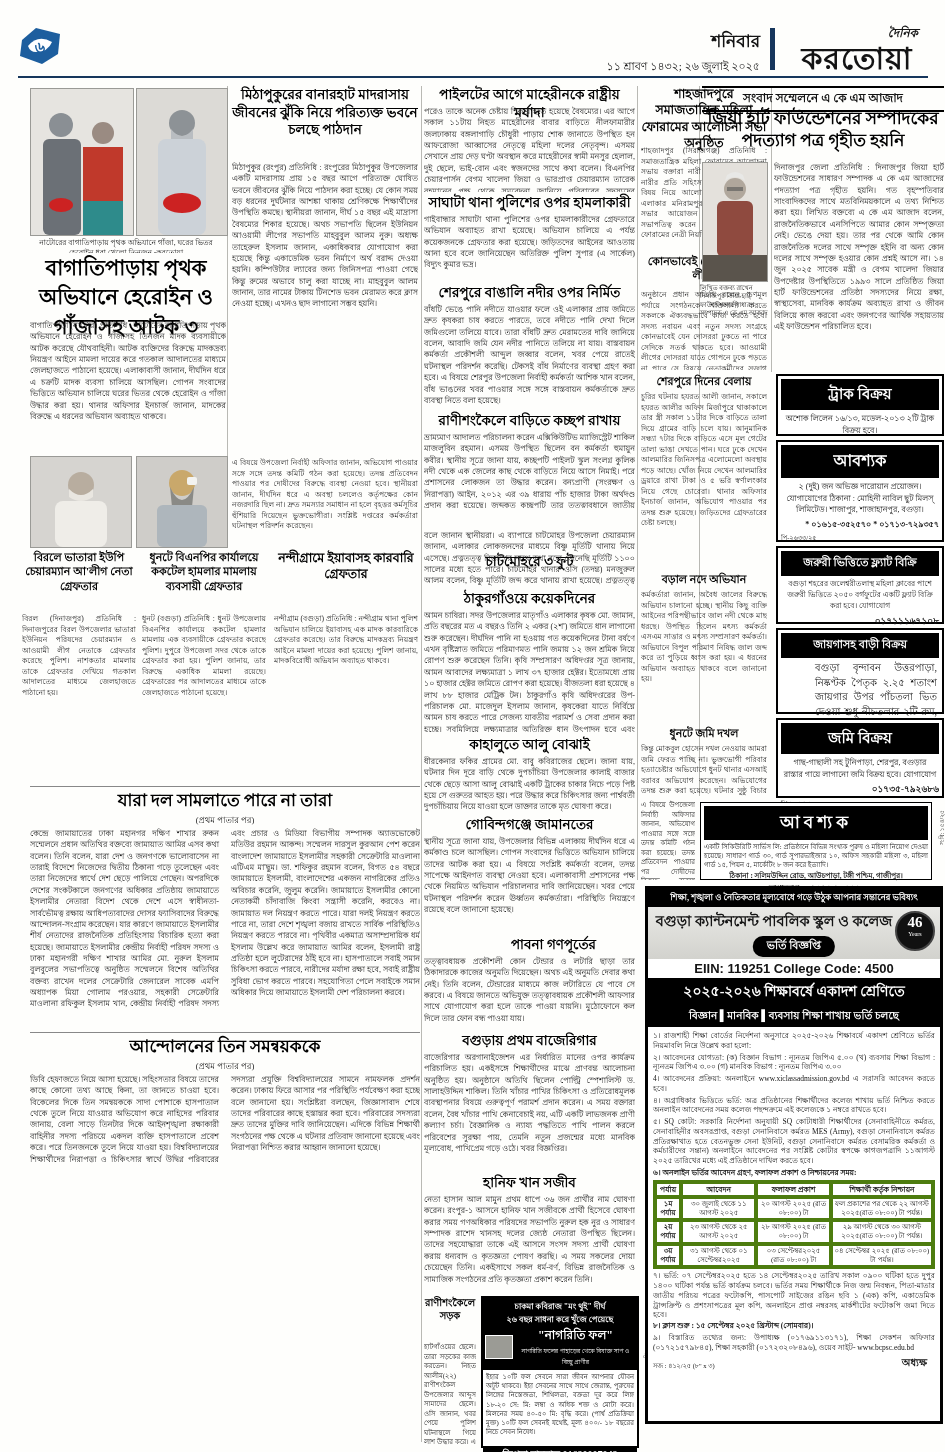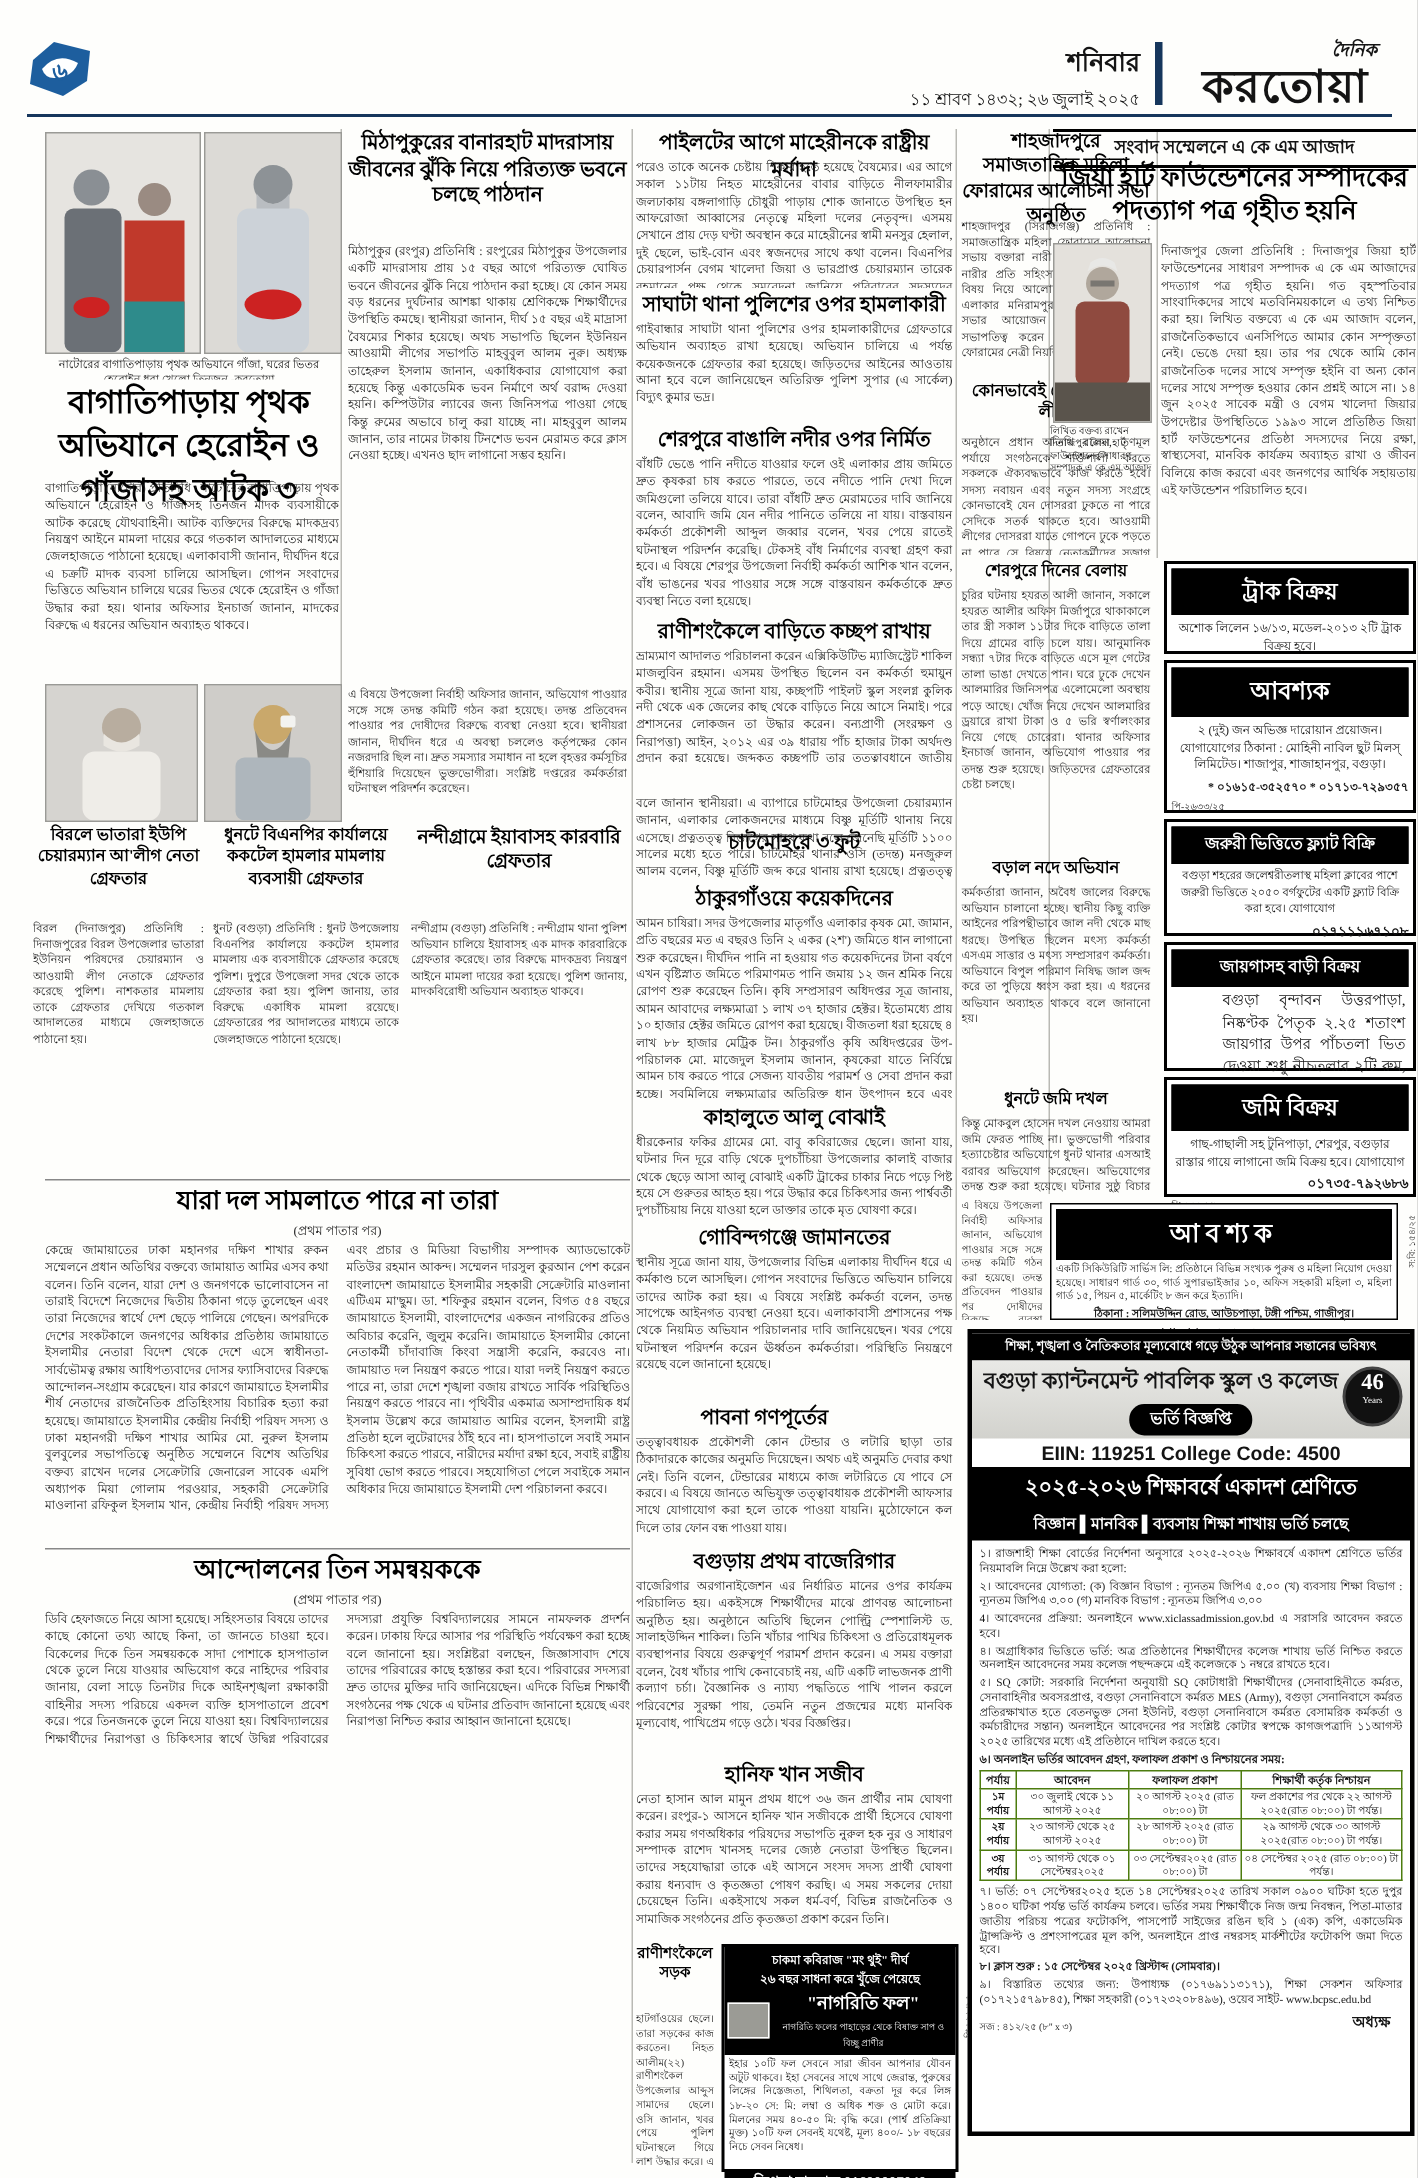--- a/index.html
+++ b/index.html
@@ -21,21 +21,21 @@
   .photo{position:absolute;overflow:hidden;border:1px solid #9a9a96;background:#dddbd7;}
   .adbox{position:absolute;border:2px solid #000;background:#fff;padding:3px;box-sizing:border-box;}
   .adtitle{background:#000;color:#fff;font-weight:bold;text-align:center;font-size:14px;
            padding:2px 0;border:1px solid #000;}
   .adbody{font-size:8px;line-height:1.45;text-align:center;padding:3px 2px 0;}
   .adcontact{font-size:9px;font-weight:bold;text-align:right;padding-top:2px;}
   .adref{font-size:6.5px;text-align:left;padding-top:2px;}
   .kicker{border-top:2px solid #000;border-bottom:2px solid #000;font-weight:bold;
           font-size:12px;text-align:center;padding:1px 0;}
   .tbl{width:100%;border-collapse:collapse;}
-  .tbl td,.tbl th{border:1px solid #4d7c0f;font-size:7px;line-height:1.25;text-align:center;padding:1px;}
+  .tbl td,.tbl th{border:4px solid #4d7c0f;font-size:7px;line-height:1.25;text-align:center;padding:1px;}
   .tbl th{font-weight:bold;font-size:7.5px;}
   .schooltxt{font-size:7.5px;line-height:1.3;text-align:justify;margin:2px 0;}
   .band{background:#000;color:#fff;font-weight:bold;text-align:center;}
   .vref{position:absolute;font-size:6px;color:#333;writing-mode:vertical-rl;transform:rotate(180deg);}
 </style>
 </head>
 <body>
 
 <div class="page">
 
@@ -132,21 +132,21 @@
   <div class="abs hl hl-md" style="left:424px;top:412px;width:211px;height:18px;">রাণীশংকৈলে বাড়িতে কচ্ছপ রাখায়</div>
   <div class="abs bd" style="left:424px;top:432px;width:211px;height:76px;">ভ্রাম্যমাণ আদালত পরিচালনা করেন এক্সিকিউটিভ ম্যাজিস্ট্রেট শাকিল মাজলুবিন রহমান। এসময় উপস্থিত ছিলেন বন কর্মকর্তা হুমায়ুন কবীর। স্থানীয় সূত্রে জানা যায়, কচ্ছপটি পাইলট স্কুল সংলগ্ন কুলিক নদী থেকে এক জেলের কাছ থেকে বাড়িতে নিয়ে আসে নিমাই। পরে প্রশাসনের লোকজন তা উদ্ধার করেন। বন্যপ্রাণী (সংরক্ষণ ও নিরাপত্তা) আইন, ২০১২ এর ৩৯ ধারায় পাঁচ হাজার টাকা অর্থদণ্ড প্রদান করা হয়েছে। জব্দকৃত কচ্ছপটি তার তত্ত্বাবধানে জাতীয় উদ্যানে প্রেরণ করা হয়েছে।</div>
   <div class="abs hl hl-md" style="left:424px;top:512px;width:211px;height:16px;margin-top:41px;">চাটমোহরে ৩ ফুট</div>
   <div class="abs bd" style="left:424px;top:530px;width:211px;height:56px;">বলে জানান স্থানীয়রা। এ ব্যাপারে চাটমোহর উপজেলা চেয়ারম্যান জানান, এলাকার লোকজনদের মাধ্যমে বিষ্ণু মূর্তিটি থানায় নিয়ে এসেছে। প্রত্নতত্ত্ব বিভাগের সাথে কথা বলে জেনেছি মূর্তিটি ১১০০ সালের মধ্যে হতে পারে। চাটমোহর থানার ওসি (তদন্ত) মনজুরুল আলম বলেন, বিষ্ণু মূর্তিটি জব্দ করে থানায় রাখা হয়েছে। প্রত্নতত্ত্ব বিভাগের লোকজন পরে এসে মূর্তিটি তাদের হেফাজতে নেবে বলে জানান তিনি।</div>
   <div class="abs hl hl-md" style="left:424px;top:590px;width:211px;height:18px;">ঠাকুরগাঁওয়ে কয়েকদিনের</div>
   <div class="abs bd" style="left:424px;top:610px;width:211px;height:122px;">আমন চাষিরা। সদর উপজেলার মাতৃগাঁও এলাকার কৃষক মো. জামান, প্রতি বছরের মত এ বছরও তিনি ২ একর (২শ') জমিতে ধান লাগানো শুরু করেছেন। দীর্ঘদিন পানি না হওয়ায় গত কয়েকদিনের টানা বর্ষণে এখন বৃষ্টিস্নাত জমিতে পরিমাণমত পানি জমায় ১২ জন শ্রমিক নিয়ে রোপণ শুরু করেছেন তিনি। কৃষি সম্প্রসারণ অধিদপ্তর সূত্র জানায়, আমন আবাদের লক্ষ্যমাত্রা ১ লাখ ৩৭ হাজার হেক্টর। ইতোমধ্যে প্রায় ১০ হাজার হেক্টর জমিতে রোপণ করা হয়েছে। বীজতলা ধরা হয়েছে ৪ লাখ ৮৮ হাজার মেট্রিক টন। ঠাকুরগাঁও কৃষি অধিদপ্তরের উপ-পরিচালক মো. মাজেদুল ইসলাম জানান, কৃষকেরা যাতে নির্বিঘ্নে আমন চাষ করতে পারে সেজন্য যাবতীয় পরামর্শ ও সেবা প্রদান করা হচ্ছে। সবমিলিয়ে লক্ষ্যমাত্রার অতিরিক্ত ধান উৎপাদন হবে এবং কৃষকেরা ন্যায্যমূল্য পাবেন বলে আশা প্রকাশ করেন তিনি।</div>
   <div class="abs hl hl-md" style="left:424px;top:736px;width:211px;height:18px;">কাহালুতে আলু বোঝাই</div>
   <div class="abs bd" style="left:424px;top:756px;width:211px;height:56px;">ধীরকেনার ফকির গ্রামের মো. বাবু কবিরাজের ছেলে। জানা যায়, ঘটনার দিন দূরে বাড়ি থেকে দুপচাঁচিয়া উপজেলার কালাই বাজার থেকে ছেড়ে আসা আলু বোঝাই একটি ট্রাকের চাকার নিচে পড়ে পিষ্ট হয়ে সে গুরুতর আহত হয়। পরে উদ্ধার করে চিকিৎসার জন্য পার্শ্ববর্তী দুপচাঁচিয়ায় নিয়ে যাওয়া হলে ডাক্তার তাকে মৃত ঘোষণা করে।</div>
   <div class="abs hl hl-md" style="left:424px;top:816px;width:211px;height:18px;">গোবিন্দগঞ্জে জামানতের</div>
   <div class="abs bd" style="left:424px;top:836px;width:211px;height:96px;">স্থানীয় সূত্রে জানা যায়, উপজেলার বিভিন্ন এলাকায় দীর্ঘদিন ধরে এ কর্মকাণ্ড চলে আসছিল। গোপন সংবাদের ভিত্তিতে অভিযান চালিয়ে তাদের আটক করা হয়। এ বিষয়ে সংশ্লিষ্ট কর্মকর্তা বলেন, তদন্ত সাপেক্ষে আইনগত ব্যবস্থা নেওয়া হবে। এলাকাবাসী প্রশাসনের পক্ষ থেকে নিয়মিত অভিযান পরিচালনার দাবি জানিয়েছেন। খবর পেয়ে ঘটনাস্থল পরিদর্শন করেন ঊর্ধ্বতন কর্মকর্তারা। পরিস্থিতি নিয়ন্ত্রণে রয়েছে বলে জানানো হয়েছে।</div>
-  <div class="abs hl hl-md" style="left:404px;top:936px;width:211px;height:18px;">পাবনা গণপূর্তের</div>
+  <div class="abs hl hl-md" style="left:448px;top:936px;width:211px;height:18px;">পাবনা গণপূর্তের</div>
   <div class="abs bd" style="left:424px;top:956px;width:211px;height:72px;">তত্ত্বাবধায়ক প্রকৌশলী কোন টেন্ডার ও লটারি ছাড়া তার ঠিকাদারকে কাজের অনুমতি দিয়েছেন। অথচ এই অনুমতি দেবার কথা নেই। তিনি বলেন, টেন্ডারের মাধ্যমে কাজ লটারিতে যে পাবে সে করবে। এ বিষয়ে জানতে অভিযুক্ত তত্ত্বাবধায়ক প্রকৌশলী আফসার সাথে যোগাযোগ করা হলে তাকে পাওয়া যায়নি। মুঠোফোনে কল দিলে তার ফোন বন্ধ পাওয়া যায়।</div>
   <div class="abs hl hl-md" style="left:424px;top:1032px;width:211px;height:18px;">বগুড়ায় প্রথম বাজেরিগার</div>
   <div class="abs bd" style="left:424px;top:1052px;width:211px;height:118px;">বাজেরিগার অরগানাইজেশন এর নির্ধারিত মানের ওপর কার্যক্রম পরিচালিত হয়। একইসঙ্গে শিক্ষার্থীদের মাঝে প্রাণবন্ত আলোচনা অনুষ্ঠিত হয়। অনুষ্ঠানে অতিথি ছিলেন পোল্ট্রি স্পেশালিস্ট ড. সালাহউদ্দিন শাকিল। তিনি খাঁচার পাখির চিকিৎসা ও প্রতিরোধমূলক ব্যবস্থাপনার বিষয়ে গুরুত্বপূর্ণ পরামর্শ প্রদান করেন। এ সময় বক্তারা বলেন, বৈধ খাঁচার পাখি কেনাবেচাই নয়, এটি একটি লাভজনক প্রাণী কল্যাণ চর্চা। বৈজ্ঞানিক ও ন্যায্য পদ্ধতিতে পাখি পালন করলে পরিবেশের সুরক্ষা পায়, তেমনি নতুন প্রজন্মের মধ্যে মানবিক মূল্যবোধ, পাখিপ্রেম গড়ে ওঠে। খবর বিজ্ঞপ্তির।</div>
   <div class="abs hl hl-md" style="left:424px;top:1174px;width:211px;height:18px;">হানিফ খান সজীব</div>
   <div class="abs bd" style="left:424px;top:1194px;width:211px;height:98px;">নেতা হাসান আল মামুন প্রথম ধাপে ৩৬ জন প্রার্থীর নাম ঘোষণা করেন। রংপুর-১ আসনে হানিফ খান সজীবকে প্রার্থী হিসেবে ঘোষণা করার সময় গণঅধিকার পরিষদের সভাপতি নুরুল হক নুর ও সাধারণ সম্পাদক রাশেদ খানসহ দলের জ্যেষ্ঠ নেতারা উপস্থিত ছিলেন। তাদের সহযোদ্ধারা তাকে এই আসনে সংসদ সদস্য প্রার্থী ঘোষণা করায় ধন্যবাদ ও কৃতজ্ঞতা পোষণ করছি। এ সময় সকলের দোয়া চেয়েছেন তিনি। একইসাথে সকল ধর্ম-বর্ণ, বিভিন্ন রাজনৈতিক ও সামাজিক সংগঠনের প্রতি কৃতজ্ঞতা প্রকাশ করেন তিনি।</div>
   <div class="abs hl" style="left:424px;top:1296px;width:52px;height:44px;font-size:10px;">রাণীশংকৈলে সড়ক</div>
   <div class="abs bd2" style="left:424px;top:1342px;width:52px;height:104px;font-size:6.8px;">হাটগাঁওয়ের ছেলে। তারা সড়কের কাজ করতেন। নিহত আলীম(২২) রাণীশংকৈল উপজেলার আব্দুস সামাদের ছেলে। ওসি জানান, খবর পেয়ে পুলিশ ঘটনাস্থলে গিয়ে লাশ উদ্ধার করে। এ ঘটনায় অভিযোগ না থাকায় লাশ পরিবারের কাছে হস্তান্তর করা হয়েছে।</div>
 
   <div class="adbox" style="left:481px;top:1296px;width:158px;height:152px;padding:0;border-width:2px;">
     <div style="background:#000;color:#fff;text-align:center;padding:2px;">

